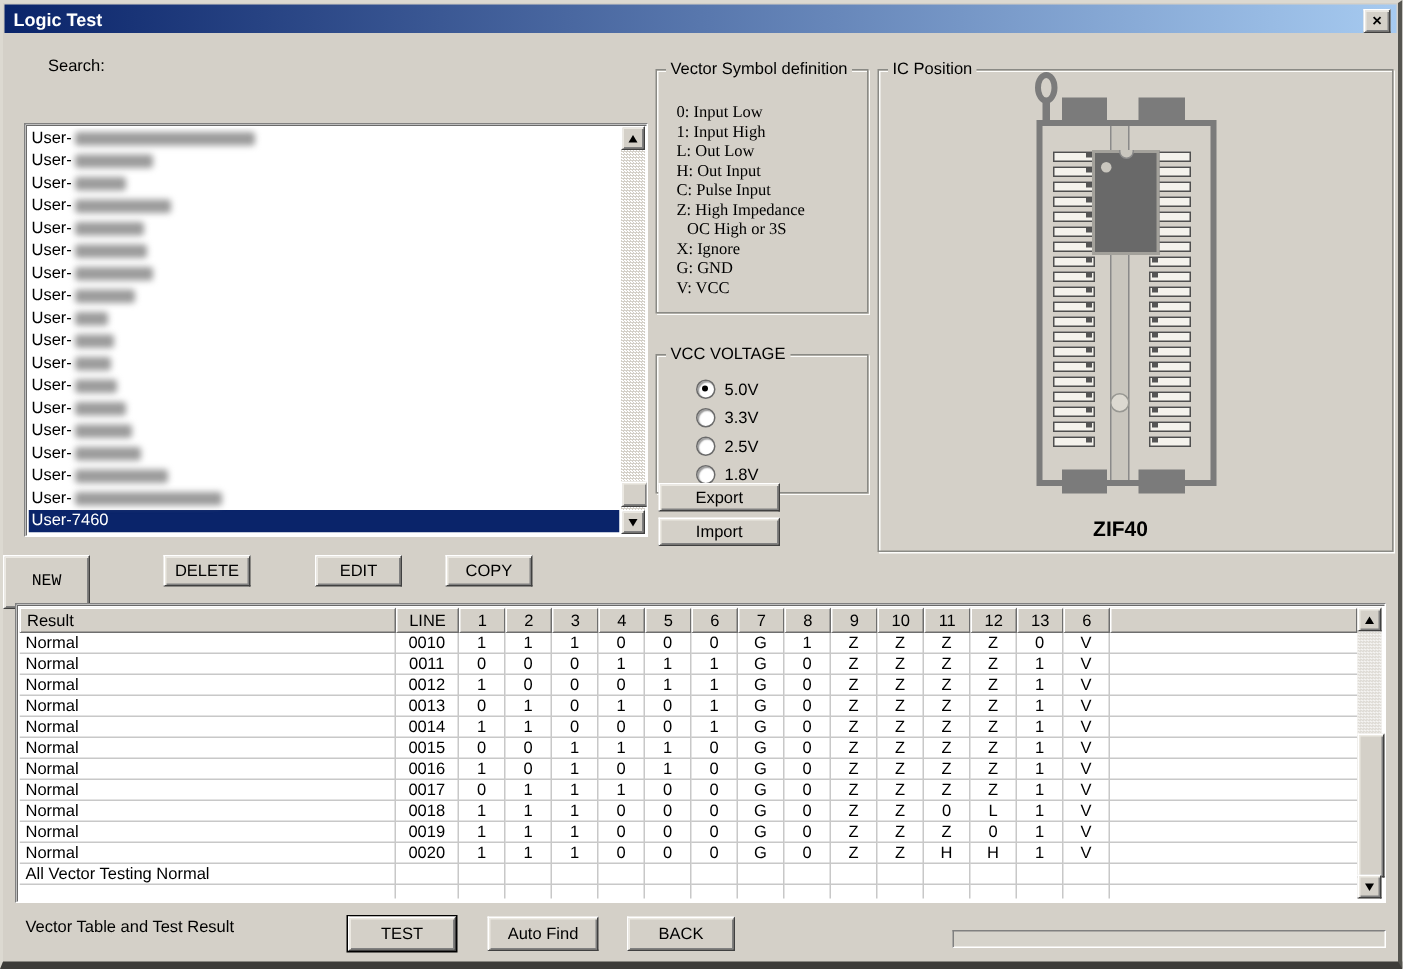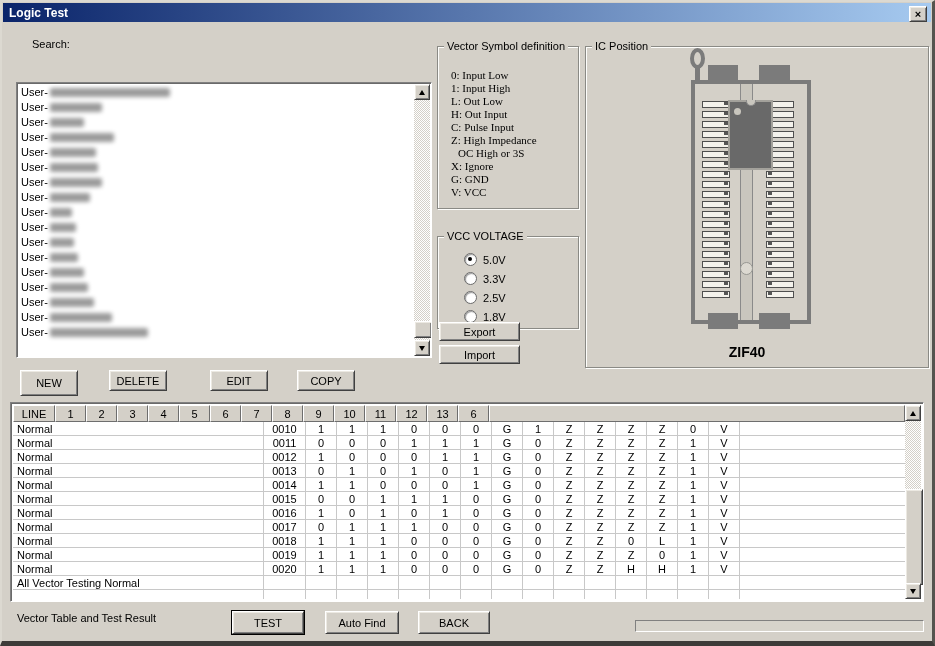--- a/index.html
+++ b/index.html
@@ -169,34 +169,35 @@
           <span class="blur" style="width: 44px;"></span>
         </div>
         <div class="list-item">
           <span>User-</span>
           <span class="blur" style="width: 62px;"></span>
         </div>
         <div class="list-item">
           <span>User-</span>
           <span class="blur" style="width: 98px;"></span>
         </div>
+        <div class="list-item selected">User-7460</div>
       </div>
     <div class="vscroll" style="right:1px;top:1px;bottom:1px;">
       <div class="scroll-btn raised btn" style="top:0;">
           <div class="tri-up"></div>
         </div>
       <div class="scroll-track"></div>
       <div class="scroll-thumb raised" style="bottom:18px;height:15px;"></div>
       <div class="scroll-btn raised btn" style="top:auto;bottom:0;">
           <div class="tri-down"></div>
         </div>
     </div>
   </div>
 
-  <div class="abs raised btn" style="left:18px;top:368px;width:58px;height:26px;">
+  <div class="abs raised btn" style="left:0;top:368px;width:58px;height:36px;font-family:Liberation Mono, monospace;">
       <span>NEW</span>
     </div>
   <div class="abs raised btn" style="left:107px;top:368px;width:58px;height:21px;">
       <span>DELETE</span>
     </div>
   <div class="abs raised btn" style="left:208px;top:368px;width:58px;height:21px;">
       <span>EDIT</span>
     </div>
   <div class="abs raised btn" style="left:295px;top:368px;width:58px;height:21px;">
       <span>COPY</span>
@@ -308,20 +309,21 @@
         <div class="chip-notch"></div>
         <div class="chip-dot"></div>
       </div>
     </div>
     <div class="zif-label" style="left:105px;top:297px;width:112px;">ZIF40</div>
   </div>
 
   <div class="abs sunken" style="left:8px;top:400px;width:914px;height:200px;background:#fff;">
     <div class="grid-area" id="grid-area">
         <div class="grid-hrow">
+          <div class="grid-hcell left" style="width: 251px;">Result</div>
           <div class="grid-hcell" style="width: 42px;">LINE</div>
           <div class="grid-hcell" style="width: 31px;">1</div>
           <div class="grid-hcell" style="width: 31px;">2</div>
           <div class="grid-hcell" style="width: 31px;">3</div>
           <div class="grid-hcell" style="width: 31px;">4</div>
           <div class="grid-hcell" style="width: 31px;">5</div>
           <div class="grid-hcell" style="width: 31px;">6</div>
           <div class="grid-hcell" style="width: 31px;">7</div>
           <div class="grid-hcell" style="width: 31px;">8</div>
           <div class="grid-hcell" style="width: 31px;">9</div>

